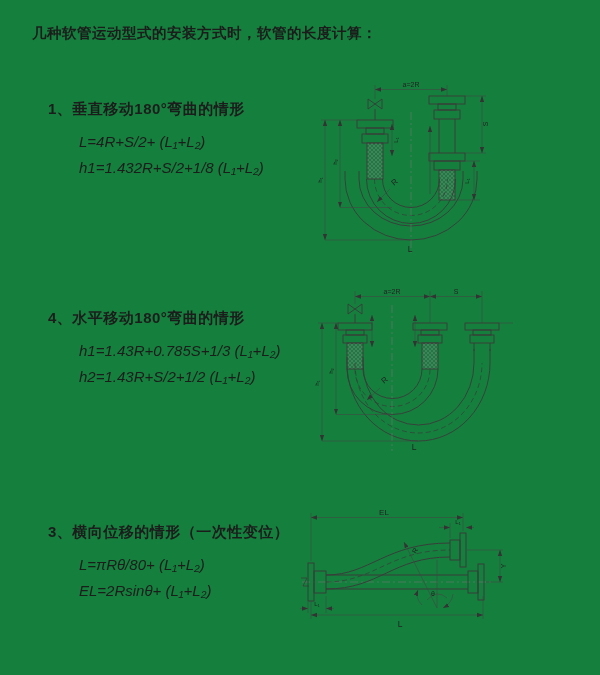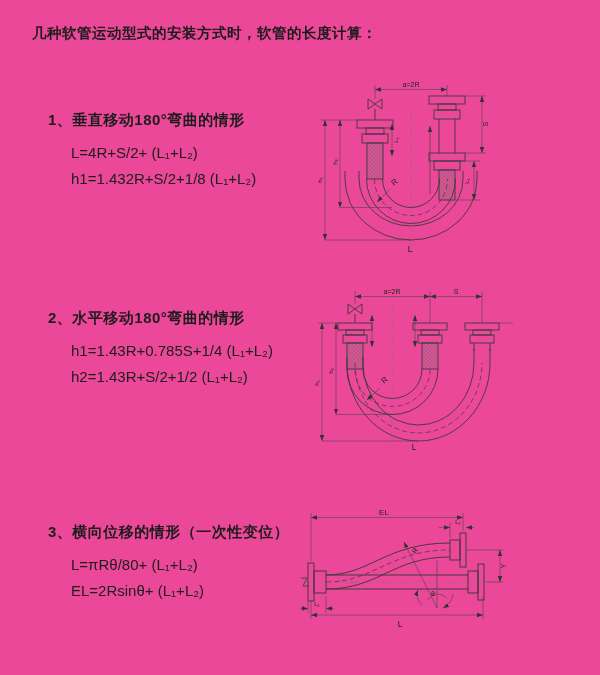--- a/index.html
+++ b/index.html
@@ -1,44 +1,44 @@
 <!DOCTYPE html>
 <html><head>
 <meta charset="utf-8">
 <style>
   html,body{margin:0;padding:0;background:#ffffff;}
-  .page{position:relative;width:600px;height:675px;background:#ec4899;overflow:hidden;
+  .page{position:relative;width:600px;height:675px;background:#15803d;overflow:hidden;
         font-family:"Liberation Sans","DejaVu Sans",sans-serif;color:#1c1c1c;}
   .title{position:absolute;left:32px;top:24px;font-size:14.5px;font-weight:bold;letter-spacing:.5px;}
   .sec{position:absolute;left:48px;}
   .sec-heading{font-size:15px;font-weight:bold;letter-spacing:.5px;}
-  .formulas{margin-left:23px;margin-top:10px;}
+  .formulas{margin-left:31px;margin-top:10px;font-style:italic;}
   .formula{font-size:15px;line-height:26px;white-space:pre;}
   svg.diag{position:absolute;}
   svg text{fill:#222;}
 </style>
 </head>
 <body>
 
 <div class="page">
 
   <div class="title">几种软管运动型式的安装方式时，软管的长度计算：</div>
 
-  <section class="sec" style="top:111px">
+  <section class="sec" style="top:100px">
     <div class="sec-heading">1、垂直移动180°弯曲的情形</div>
     <div class="formulas">
       <div class="formula">L=4R+S/2+ (L₁+L₂)</div>
       <div class="formula">h1=1.432R+S/2+1/8 (L₁+L₂)</div>
     </div>
   </section>
 
   <section class="sec" style="top:309px">
-    <div class="sec-heading">2、水平移动180°弯曲的情形</div>
+    <div class="sec-heading">4、水平移动180°弯曲的情形</div>
     <div class="formulas">
-      <div class="formula">h1=1.43R+0.785S+1/4 (L₁+L₂)</div>
+      <div class="formula">h1=1.43R+0.785S+1/3 (L₁+L₂)</div>
       <div class="formula">h2=1.43R+S/2+1/2 (L₁+L₂)</div>
     </div>
   </section>
 
   <section class="sec" style="top:523px">
     <div class="sec-heading">3、横向位移的情形（一次性变位）</div>
     <div class="formulas">
       <div class="formula">L=πRθ/80+ (L₁+L₂)</div>
       <div class="formula">EL=2Rsinθ+ (L₁+L₂)</div>
     </div>

